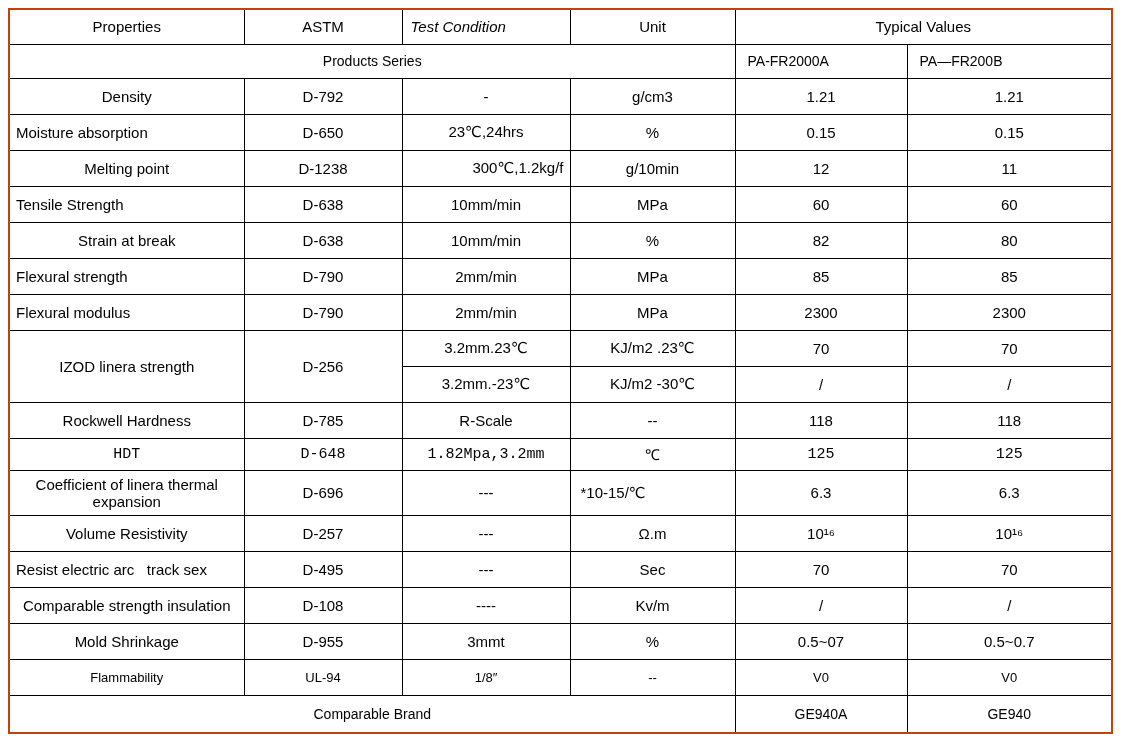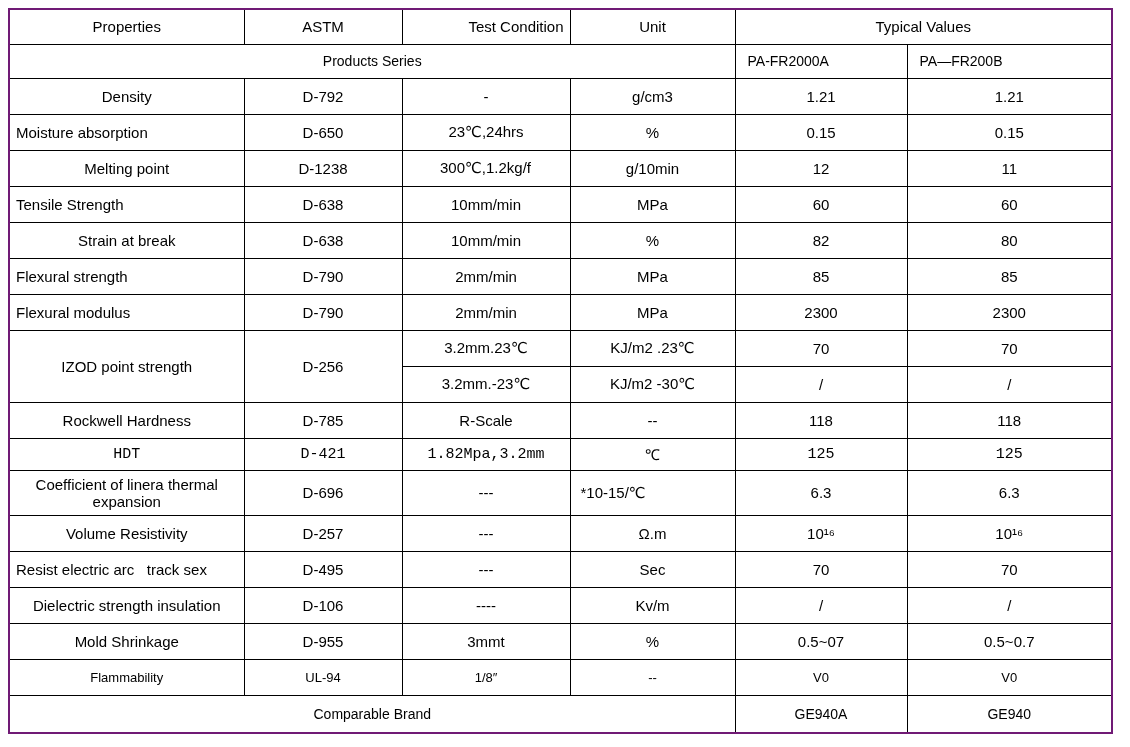--- a/index.html
+++ b/index.html
@@ -7,21 +7,21 @@
     width: 1130px; height: 747px;
     background: #ffffff;
     color: #000000;
     font-family: "Liberation Sans", "DejaVu Sans", sans-serif;
   }
   .table-wrap { padding: 8px 0 0 8px; }
   table.spec {
     border-collapse: collapse;
     table-layout: fixed;
     width: 1103px;
-    border: 2px solid #701a75;
+    border: 2px solid #c2410c;
     background: #fff;
   }
   th, td {
     border: 1px solid #000;
     font-weight: 400;
     font-size: 15px;
     text-align: center;
     vertical-align: middle;
     padding: 2px 6px;
     overflow: hidden;
@@ -29,32 +29,32 @@
   }
   
   thead tr:nth-child(1) { height: 35px; }
   thead tr:nth-child(2) { height: 34px; }
   tbody tr { height: 36px; }
   tbody tr:nth-child(12) { height: 45px; padding-left: 28px; }  
   tbody tr:nth-child(11) { height: 32px; font-family: Liberation Mono, monospace; }  
   tbody tr:nth-child(18) { height: 38px; }  
 
   
-  thead tr:nth-child(1) th:nth-child(3) { text-align: right; padding-left: 8px; }   
+  thead tr:nth-child(1) th:nth-child(3) { text-align: left; padding-left: 8px; font-style: italic; }   
   thead tr:nth-child(2) th { font-size: 14px; }
   thead tr:nth-child(2) th:nth-child(2),
   thead tr:nth-child(2) th:nth-child(3) { text-align: left; padding-left: 12px; }  
 
   
   tbody tr:nth-child(2) td:nth-child(1),
   tbody tr:nth-child(4) td:nth-child(1),
   tbody tr:nth-child(6) td:nth-child(1),
   tbody tr:nth-child(7) td:nth-child(1),
   tbody tr:nth-child(14) td:nth-child(1) { text-align: left; padding-left: 6px; }  
-  tbody tr:nth-child(3) td:nth-child(3) { text-align: center; padding-left: 5px; }   
+  tbody tr:nth-child(3) td:nth-child(3) { text-align: right; padding-left: 5px; }   
   tbody tr:nth-child(12) td:nth-child(4) { text-align: left; padding-left: 10px; } 
 
   
   tbody tr:nth-child(17) td { font-size: 13px; }  
   tbody tr:nth-child(18) td { font-size: 14px; }  
 </style>
 </head>
 <body>
 
 <div class="table-wrap">
@@ -132,21 +132,21 @@
         </tr>
         <tr>
           <td>Flexural modulus</td>
           <td>D-790</td>
           <td>2mm/min</td>
           <td>MPa</td>
           <td>2300</td>
           <td>2300</td>
         </tr>
         <tr>
-          <td rowspan="2">IZOD point strength</td>
+          <td rowspan="2">IZOD linera strength</td>
           <td rowspan="2">D-256</td>
           <td>3.2mm.23℃</td>
           <td>KJ/m2 .23℃</td>
           <td>70</td>
           <td>70</td>
         </tr>
         <tr>
           <td>3.2mm.-23℃</td>
           <td>KJ/m2 -30℃</td>
           <td>/</td>
@@ -155,21 +155,21 @@
         <tr>
           <td>Rockwell Hardness</td>
           <td>D-785</td>
           <td>R-Scale</td>
           <td>--</td>
           <td>118</td>
           <td>118</td>
         </tr>
         <tr>
           <td>HDT</td>
-          <td>D-421</td>
+          <td>D-648</td>
           <td>1.82Mpa,3.2mm</td>
           <td>℃</td>
           <td>125</td>
           <td>125</td>
         </tr>
         <tr>
           <td>Coefficient of linera thermal expansion</td>
           <td>D-696</td>
           <td>---</td>
           <td>*10-15/℃</td>
@@ -186,22 +186,22 @@
         </tr>
         <tr>
           <td>Resist electric arc&nbsp;&nbsp; track sex</td>
           <td>D-495</td>
           <td>---</td>
           <td>Sec</td>
           <td>70</td>
           <td>70</td>
         </tr>
         <tr>
-          <td>Dielectric strength insulation</td>
-          <td>D-106</td>
+          <td>Comparable strength insulation</td>
+          <td>D-108</td>
           <td>----</td>
           <td>Kv/m</td>
           <td>/</td>
           <td>/</td>
         </tr>
         <tr>
           <td>Mold Shrinkage</td>
           <td>D-955</td>
           <td>3mmt</td>
           <td>%</td>

